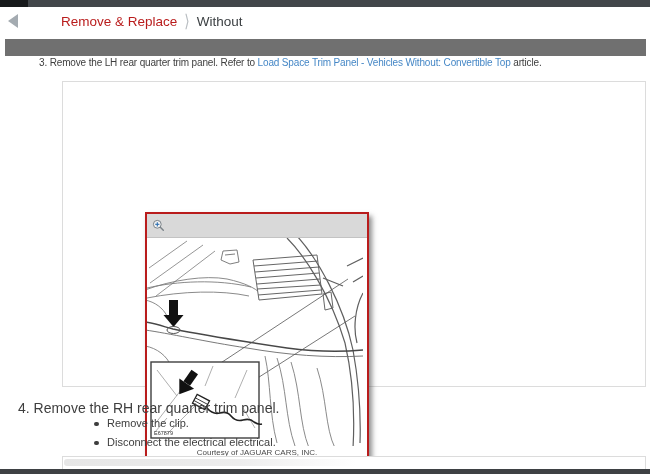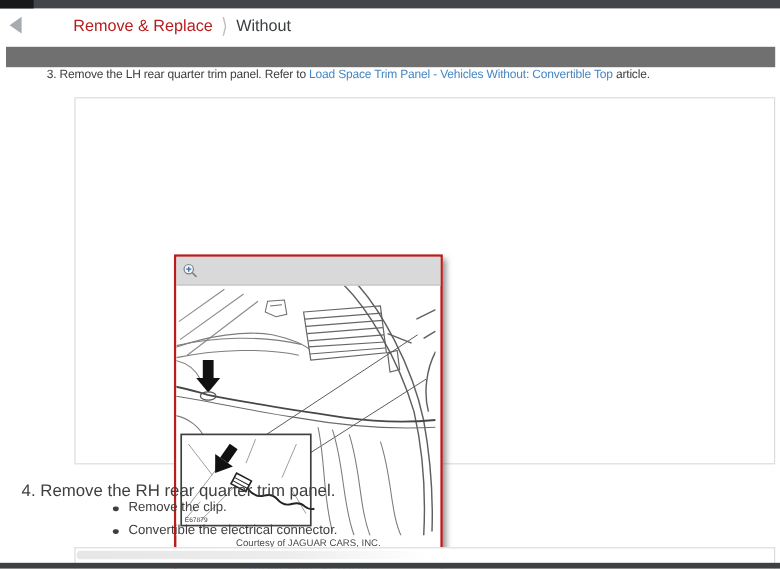--- a/index.html
+++ b/index.html
@@ -173,19 +173,19 @@
     </svg>
 
     <div class="figure-caption">Courtesy of JAGUAR CARS, INC.</div>
     <div class="figure-divider"></div>
     <div class="fullscreen-link">View Full-Screen</div>
   </div>
 </div>
 
 <div class="step4">4. Remove the RH rear quarter trim panel.</div>
 <div class="bullet bullet-1">Remove the clip.</div>
-<div class="bullet bullet-2">Convertible the electrical connector.</div>
+<div class="bullet bullet-2">Disconnect the electrical electrical.</div>
 
 <div class="panel-2">
   <div class="next-card-hint"></div>
 </div>
 
 <div class="bottom-bar"></div>
 
 </body></html>

